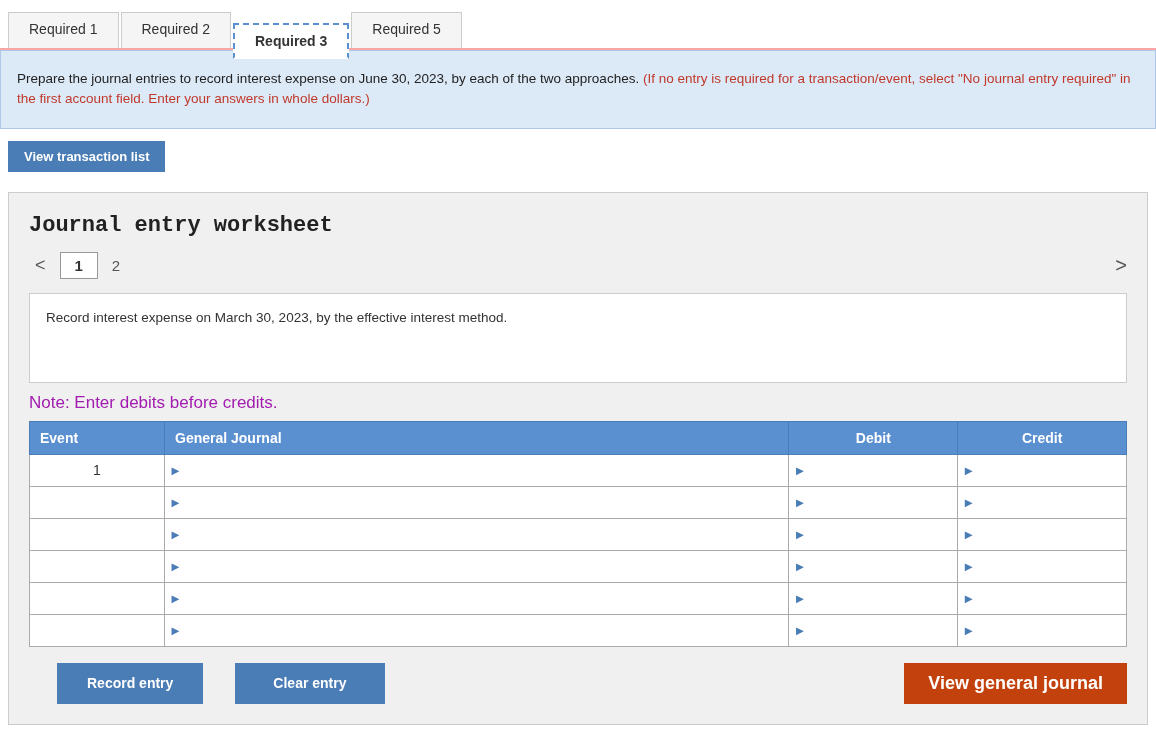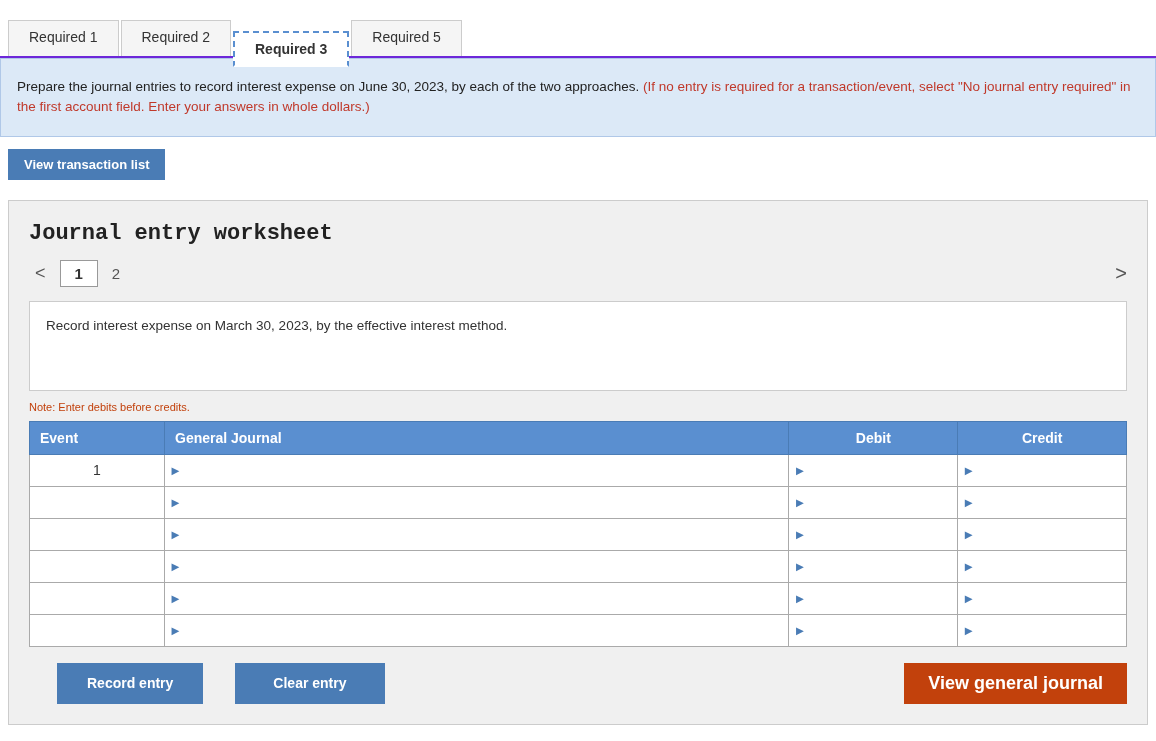--- a/index.html
+++ b/index.html
@@ -1,19 +1,19 @@
 <!DOCTYPE html>
 <html><head>
   <meta charset="utf-8">
   <style>
     * { box-sizing: border-box; margin: 0; padding: 0; }
     body { font-family: Arial, sans-serif; font-size: 14px; background: #fff; color: #333; }
 
     
-    .tabs { display: flex; border-bottom: 2px solid #6d28d9; padding-top: 20px; padding-left: 8px; }
+    .tabs { display: flex; border-bottom: 2px solid #fca5a5; padding-top: 12px; padding-left: 8px; }
     .tab {
       padding: 8px 20px;
       border: 1px solid #ccc;
       background: #f5f5f5;
       cursor: pointer;
       margin-right: 2px;
       border-bottom: none;
       font-size: 14px;
     }
     .tab.active {
@@ -104,22 +104,22 @@
       border: 1px solid #ccc;
       padding: 16px;
       margin-bottom: 10px;
       font-size: 13.5px;
       min-height: 90px;
       color: #333;
     }
 
     
     .note-text {
-      color: #c2410c;
-      font-size: 11px;
+      color: #a21caf;
+      font-size: 17px;
       margin-bottom: 8px;
     }
 
     
     .journal-table {
       width: 100%;
       border-collapse: collapse;
       margin-bottom: 16px;
     }
     .journal-table th {

